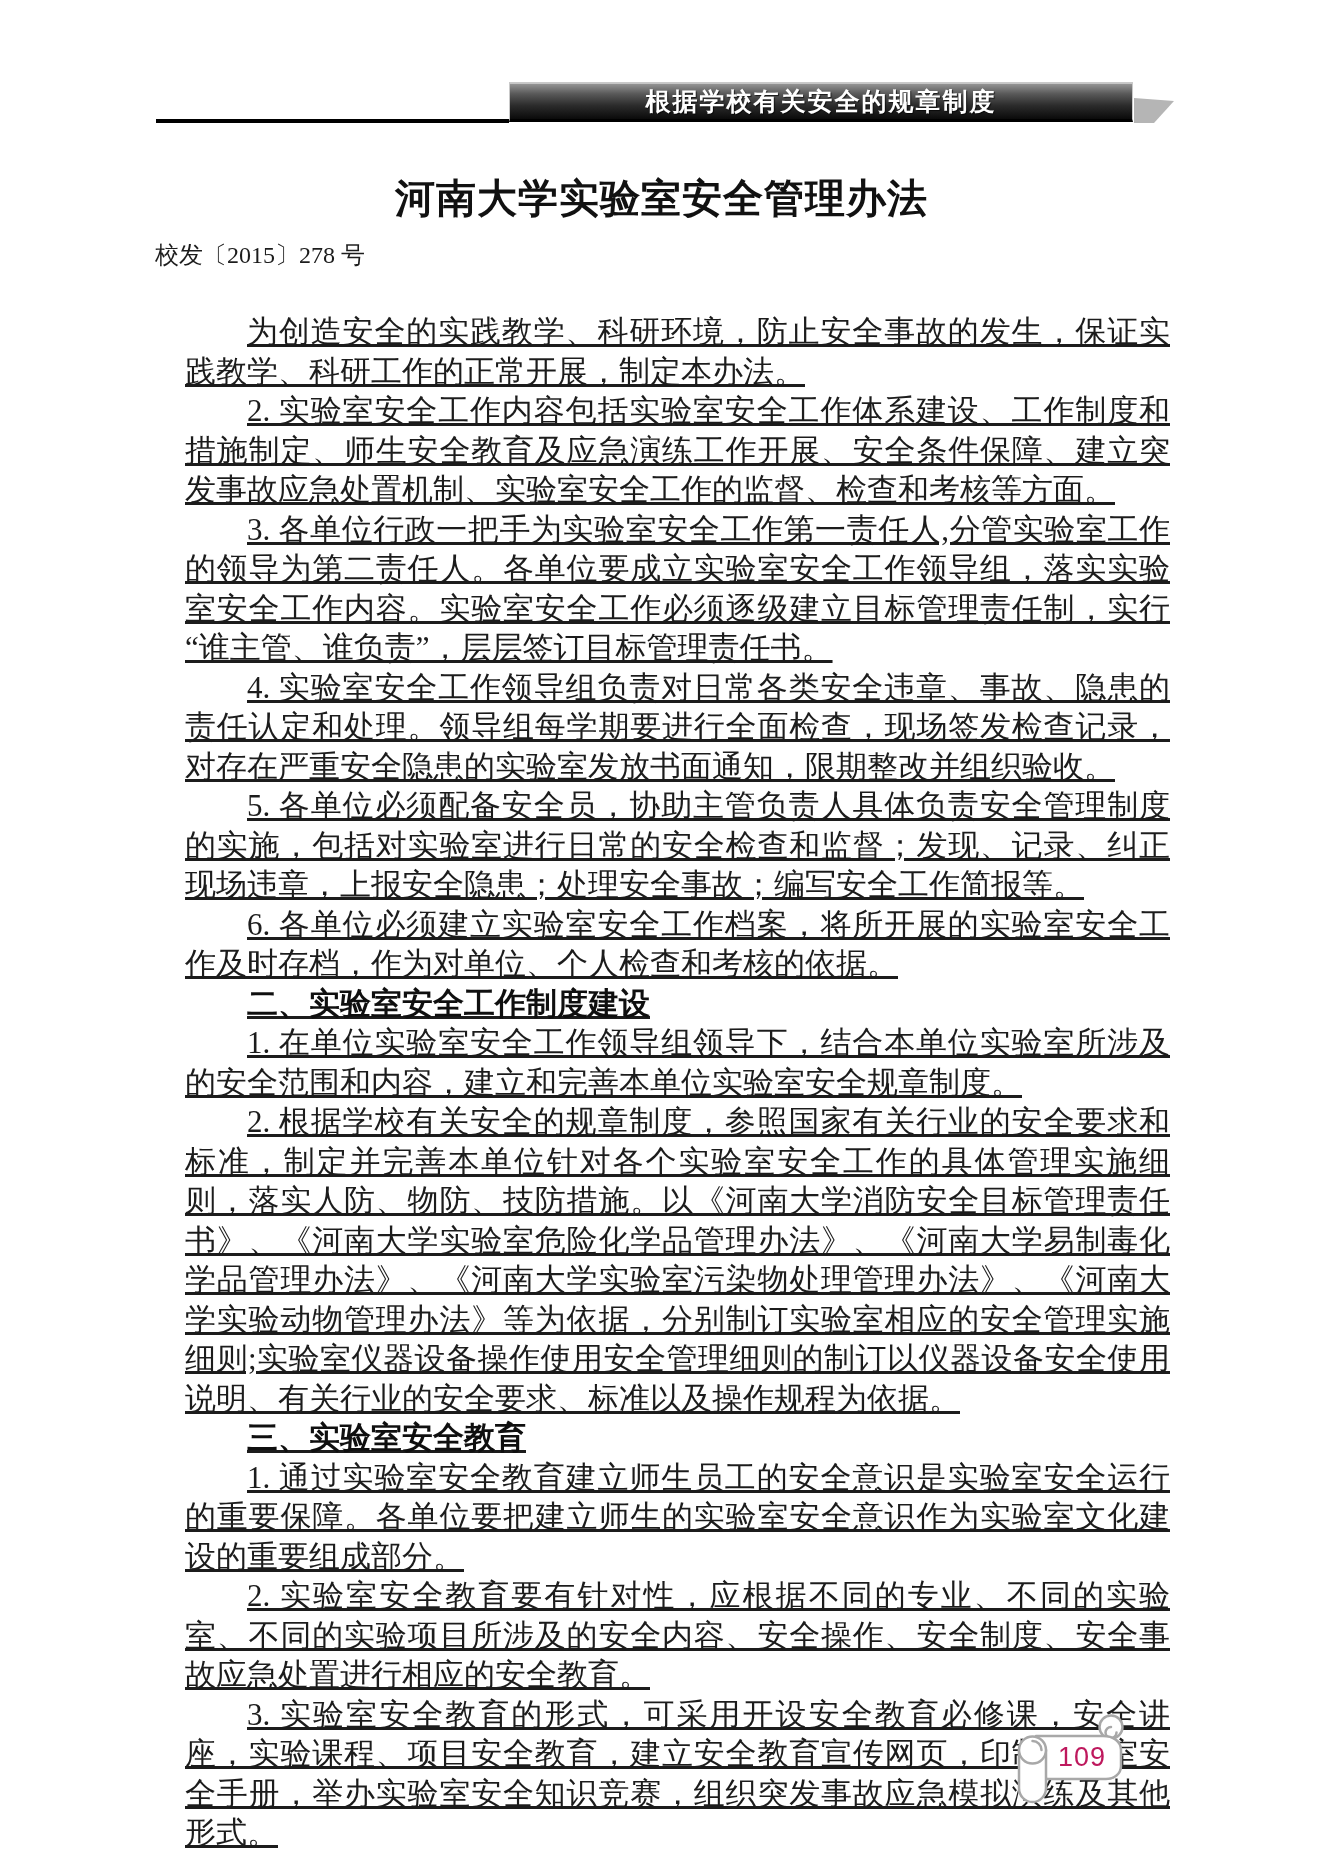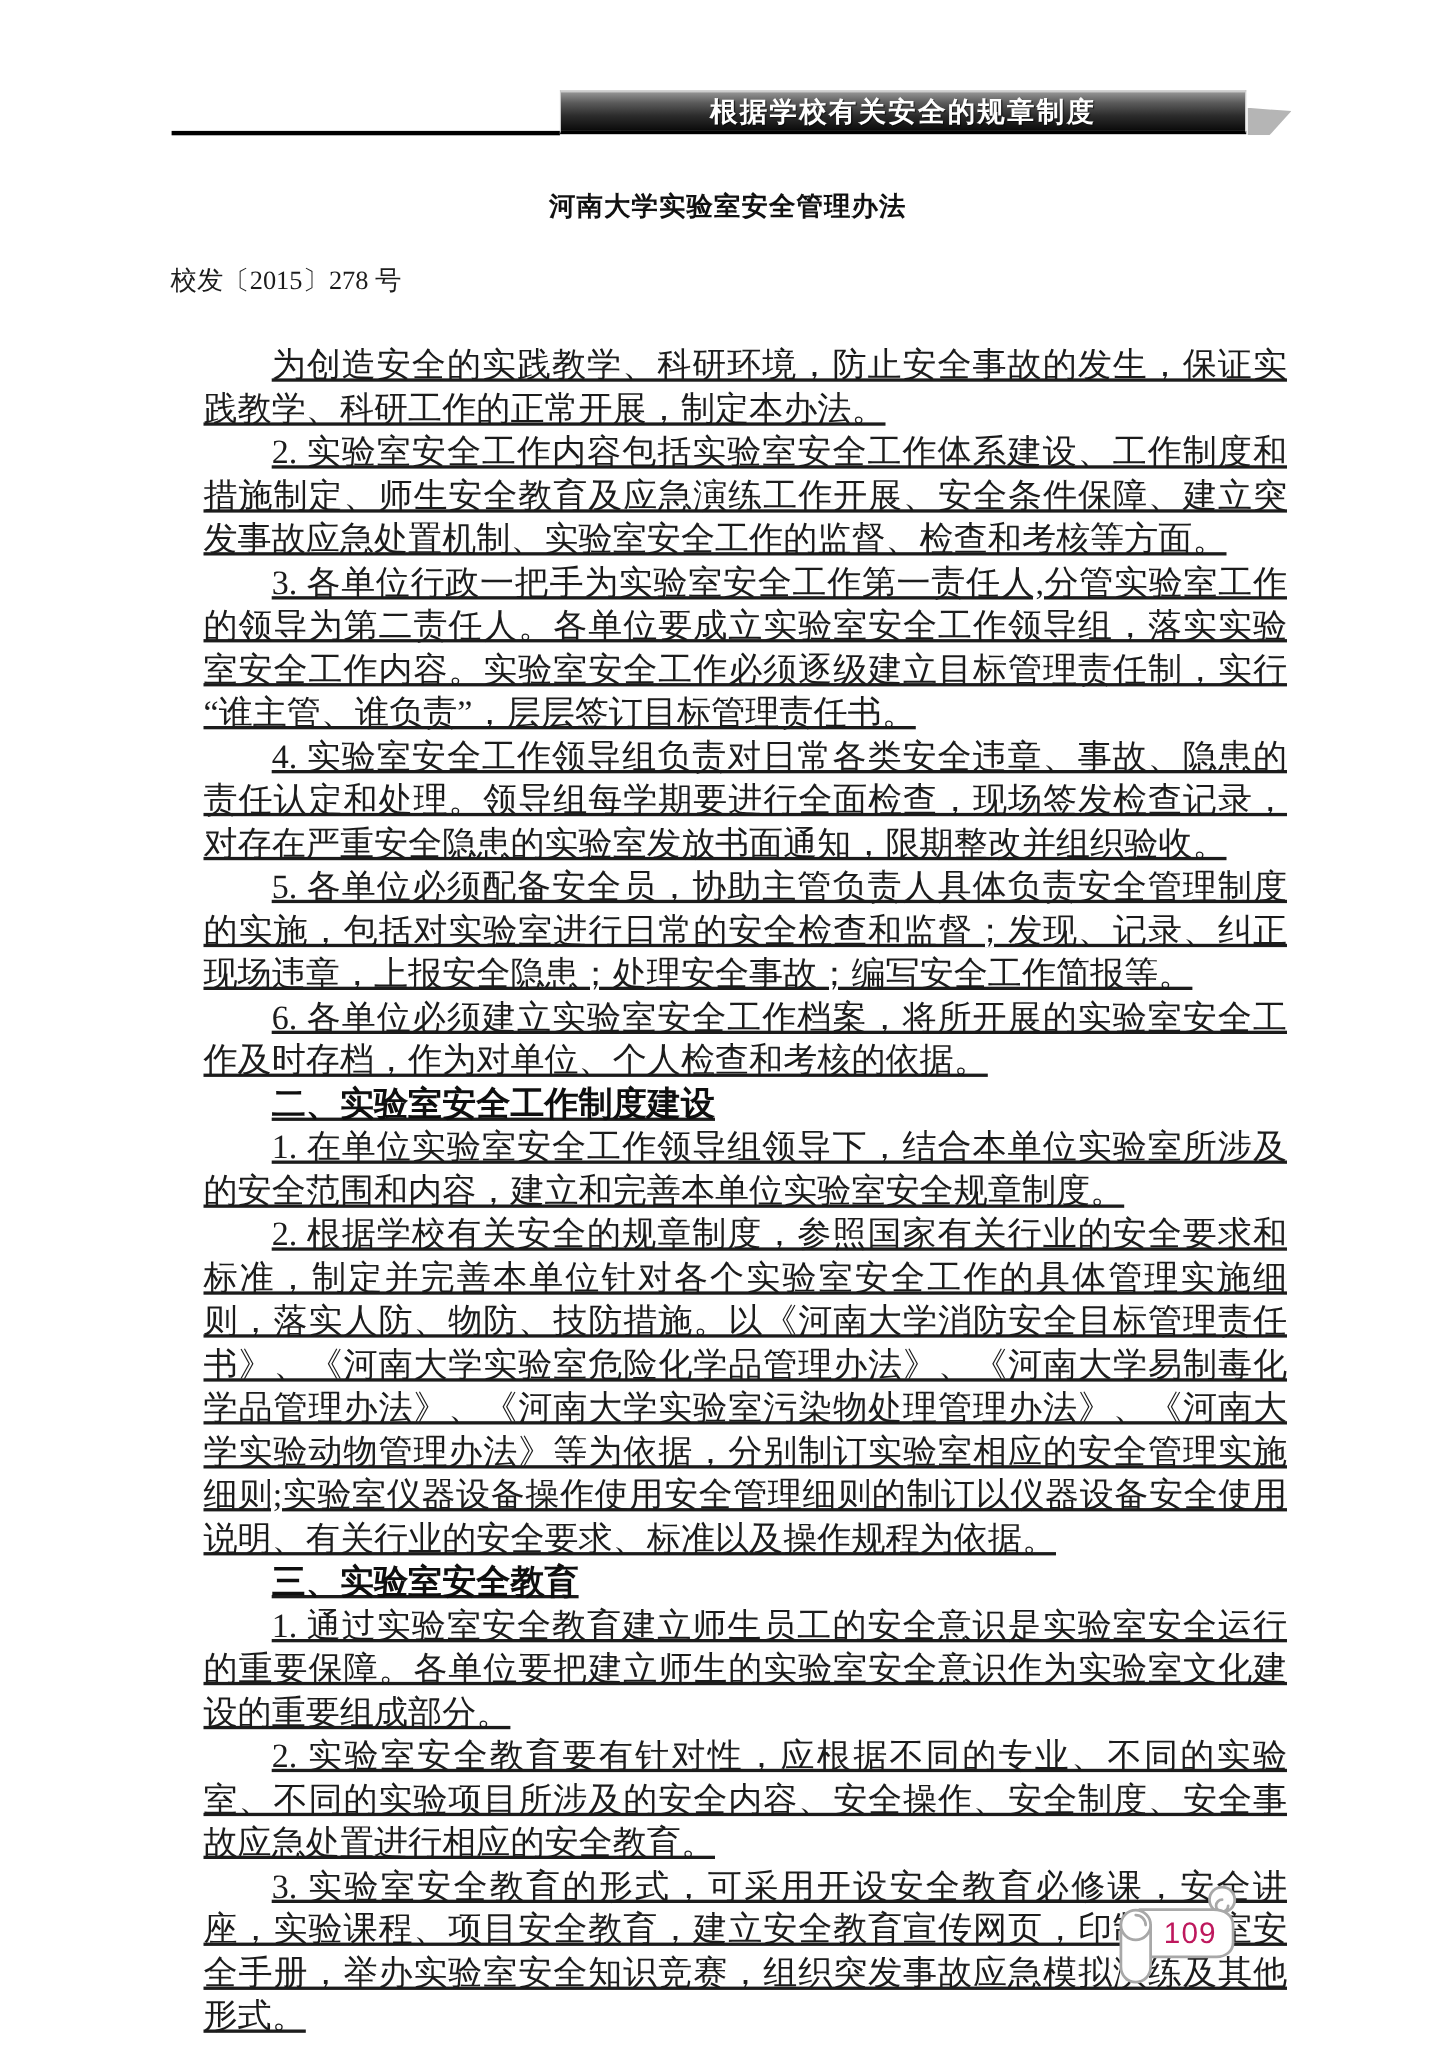--- a/index.html
+++ b/index.html
@@ -50,21 +50,21 @@
     clip-path: polygon(0 0, 100% 12%, 50% 100%, 0 100%);
   }
   
   .doc-title {
     position: absolute;
     left: 155px; top: 171px;
     width: 1013px;
     text-align: center;
     font-family: "Liberation Sans", "DejaVu Sans", sans-serif;
     font-weight: 700;
-    font-size: 24px;
+    font-size: 40px;
     letter-spacing: 1px;
     color: #111;
     white-space: nowrap;
   }
   .doc-number {
     position: absolute;
     left: 155px; top: 239px;
     width: 1013px;
     text-align: left;
     font-size: 24px;

